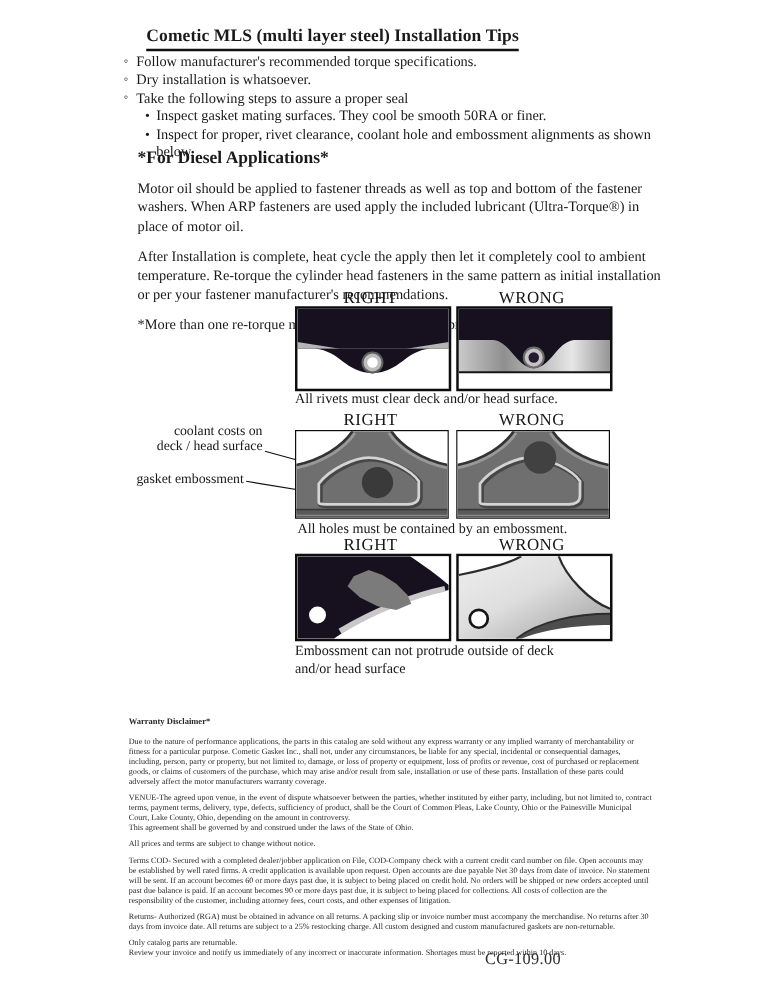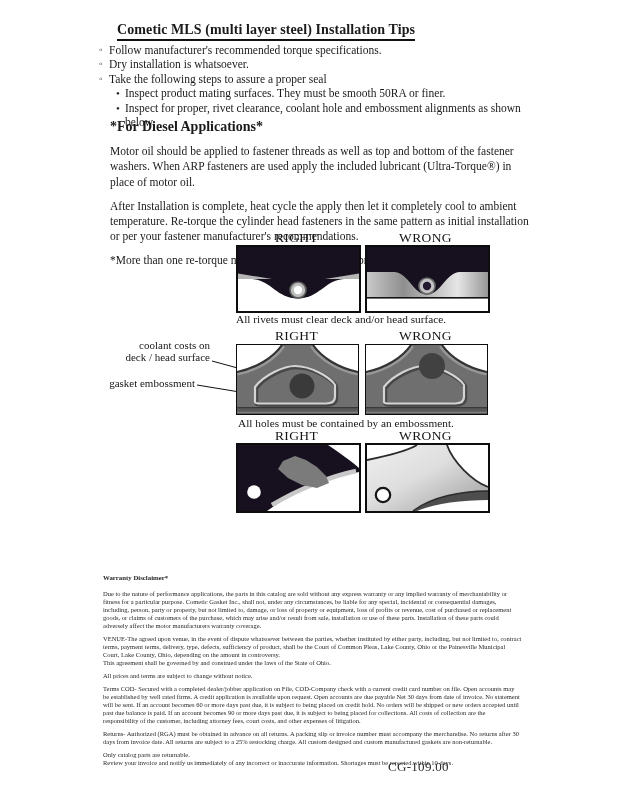--- a/index.html
+++ b/index.html
@@ -52,21 +52,21 @@
     <div class="b-row">
       <span class="b-marker">◦</span>
       <span>Dry installation is whatsoever.</span>
     </div>
     <div class="b-row">
       <span class="b-marker">◦</span>
       <span>Take the following steps to assure a proper seal</span>
     </div>
     <div class="b-row sub">
       <span class="b-marker">•</span>
-      <span>Inspect product mating surfaces.  They must be smooth 50RA or finer.</span>
+      <span>Inspect gasket mating surfaces.  They cool be smooth 50RA or finer.</span>
     </div>
     <div class="b-row sub">
       <span class="b-marker">•</span>
       <span>Inspect for proper, rivet clearance, coolant hole and embossment alignments as shown below.</span>
     </div>
   </div>
 
   <div class="diesel">
     <h2>*For Diesel Applications*</h2>
     <p>Motor oil should be applied to fastener threads as well as top and bottom of the fastener washers. When ARP fasteners are used apply the included lubricant (Ultra-Torque®) in place of motor oil.</p>
@@ -182,20 +182,24 @@
       </defs>
       <rect width="121" height="66" fill="#ffffff"></rect>
       <path d="M46,66 C66,52 96,45 121,44 L121,55 C94,55 66,59 50,66 Z" fill="#4d4d4d"></path>
       <path d="M0,15 C20,11 40,6 50,0 L80,0 C86,17 105,36 121,42 L121,46 C94,46 64,52 46,66 L0,66 Z" fill="url(#g3)"></path>
       <path d="M0,15 C20,11 40,6 50,0" stroke="#2c2c2c" stroke-width="1.8" fill="none"></path>
       <path d="M80,0 C86,17 105,36 121,42" stroke="#2c2c2c" stroke-width="1.8" fill="none"></path>
       <path d="M46,66 C64,52 94,46 121,46" stroke="#2c2c2c" stroke-width="1.5" fill="none"></path>
       <circle cx="16" cy="50" r="7.2" fill="#ffffff" stroke="#161616" stroke-width="2.2"></circle>
     </svg>
   </div>
+  <div class="caption" style="left:236px;top:515px;white-space:normal;width:250px;">
+    <div>Embossment can not protrude outside of deck</div>
+    <div>and/or head surface</div>
+  </div>
 
   <div class="disc">
     <h3>Warranty Disclaimer*</h3>
     <p>Due to the nature of performance applications, the parts in this catalog are sold without any express warranty or any implied warranty of merchantability or fitness for a particular purpose.  Cometic Gasket Inc., shall not, under any circumstances, be liable for any special, incidental or consequential damages, including, person, party or property, but not limited to, damage, or loss of property or equipment, loss of profits or revenue, cost of purchased or replacement goods, or claims of customers of the purchase, which may arise and/or result from sale, installation or use of these parts.  Installation of these parts could adversely affect the motor manufacturers warranty coverage.</p>
     <p>
       <span>VENUE-The agreed upon venue, in the event of dispute whatsoever between the parties, whether instituted by either party, including, but not limited to, contract terms, payment terms, delivery, type, defects, sufficiency of product, shall be the Court of Common Pleas, Lake County, Ohio or the Painesville Municipal Court, Lake County, Ohio, depending on the amount in controversy.</span><br>
       <span>This agreement shall be governed by and construed under the laws of the State of Ohio.</span>
     </p>
     <p>All prices and terms are subject to change without notice.</p>
     <p>Terms COD- Secured with a completed dealer/jobber application on File, COD-Company check with a current credit card number on file.  Open accounts may be established by well rated firms.  A credit application is available upon request.  Open accounts are due payable Net 30 days from date of invoice.  No statement will be sent.  If an account becomes 60 or more days past due, it is subject to being placed on credit hold.  No orders will be shipped or new orders accepted until past due balance is paid.  If an account becomes 90 or more days past due, it is subject to being placed for collections.  All costs of collection are the responsibility of the customer, including attorney fees, court costs, and other expenses of litigation.</p>

